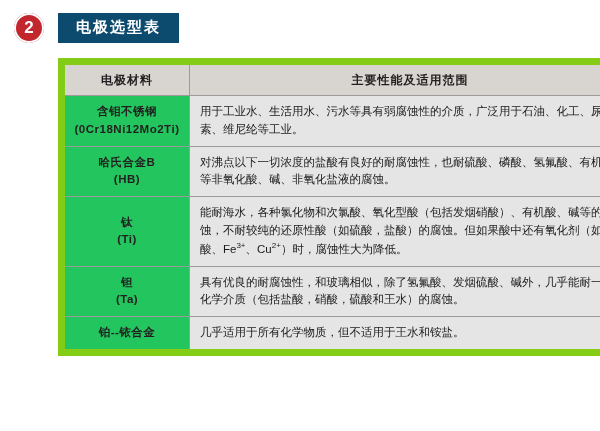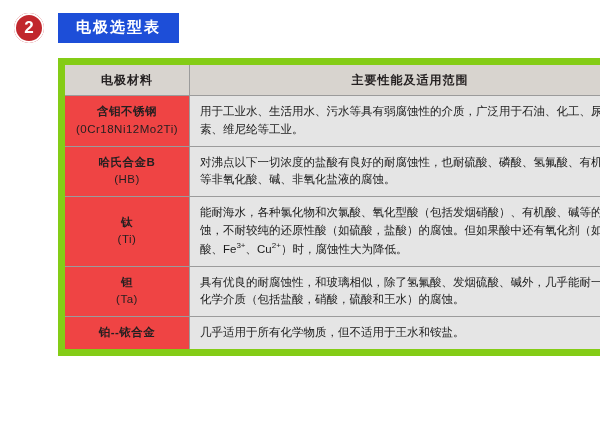--- a/index.html
+++ b/index.html
@@ -38,21 +38,21 @@
     font-size: 17px;
     font-weight: bold;
     display: flex;
     align-items: center;
     justify-content: center;
     box-shadow: 0 0 0 2px #ffffff inset;
     flex: 0 0 auto;
   }
   .title-plate {
     margin-left: 14px;
-    background: #1d4ed8;
+    background: #0c4a6e;
     color: #ffffff;
     font-size: 15px;
     font-weight: bold;
     letter-spacing: 2px;
     padding: 6px 18px 7px 18px;
     line-height: 1.1;
   }
 
   
   table.spec {
@@ -74,29 +74,29 @@
     font-weight: bold;
     font-size: 12px;
     text-align: center;
     height: 28px;
     letter-spacing: 1px;
   }
   col.c1 { width: 128px; }
   col.c2 { width: 444px; }
 
   td.material {
-    background: #ef4444;
+    background: #22c55e;
     text-align: center;
     font-weight: bold;
     padding: 6px 4px;
     letter-spacing: 0.5px;
   }
   td.material .sub {
     display: block;
-    font-weight: normal;
+    font-weight: bold;
   }
   td.desc {
     background: #e5e5e5;
     text-align: left;
     padding: 7px 9px 7px 10px;
     color: #1a1a1a;
   }
   sup { font-size: 8px; vertical-align: super; }
 </style>
 </head>

